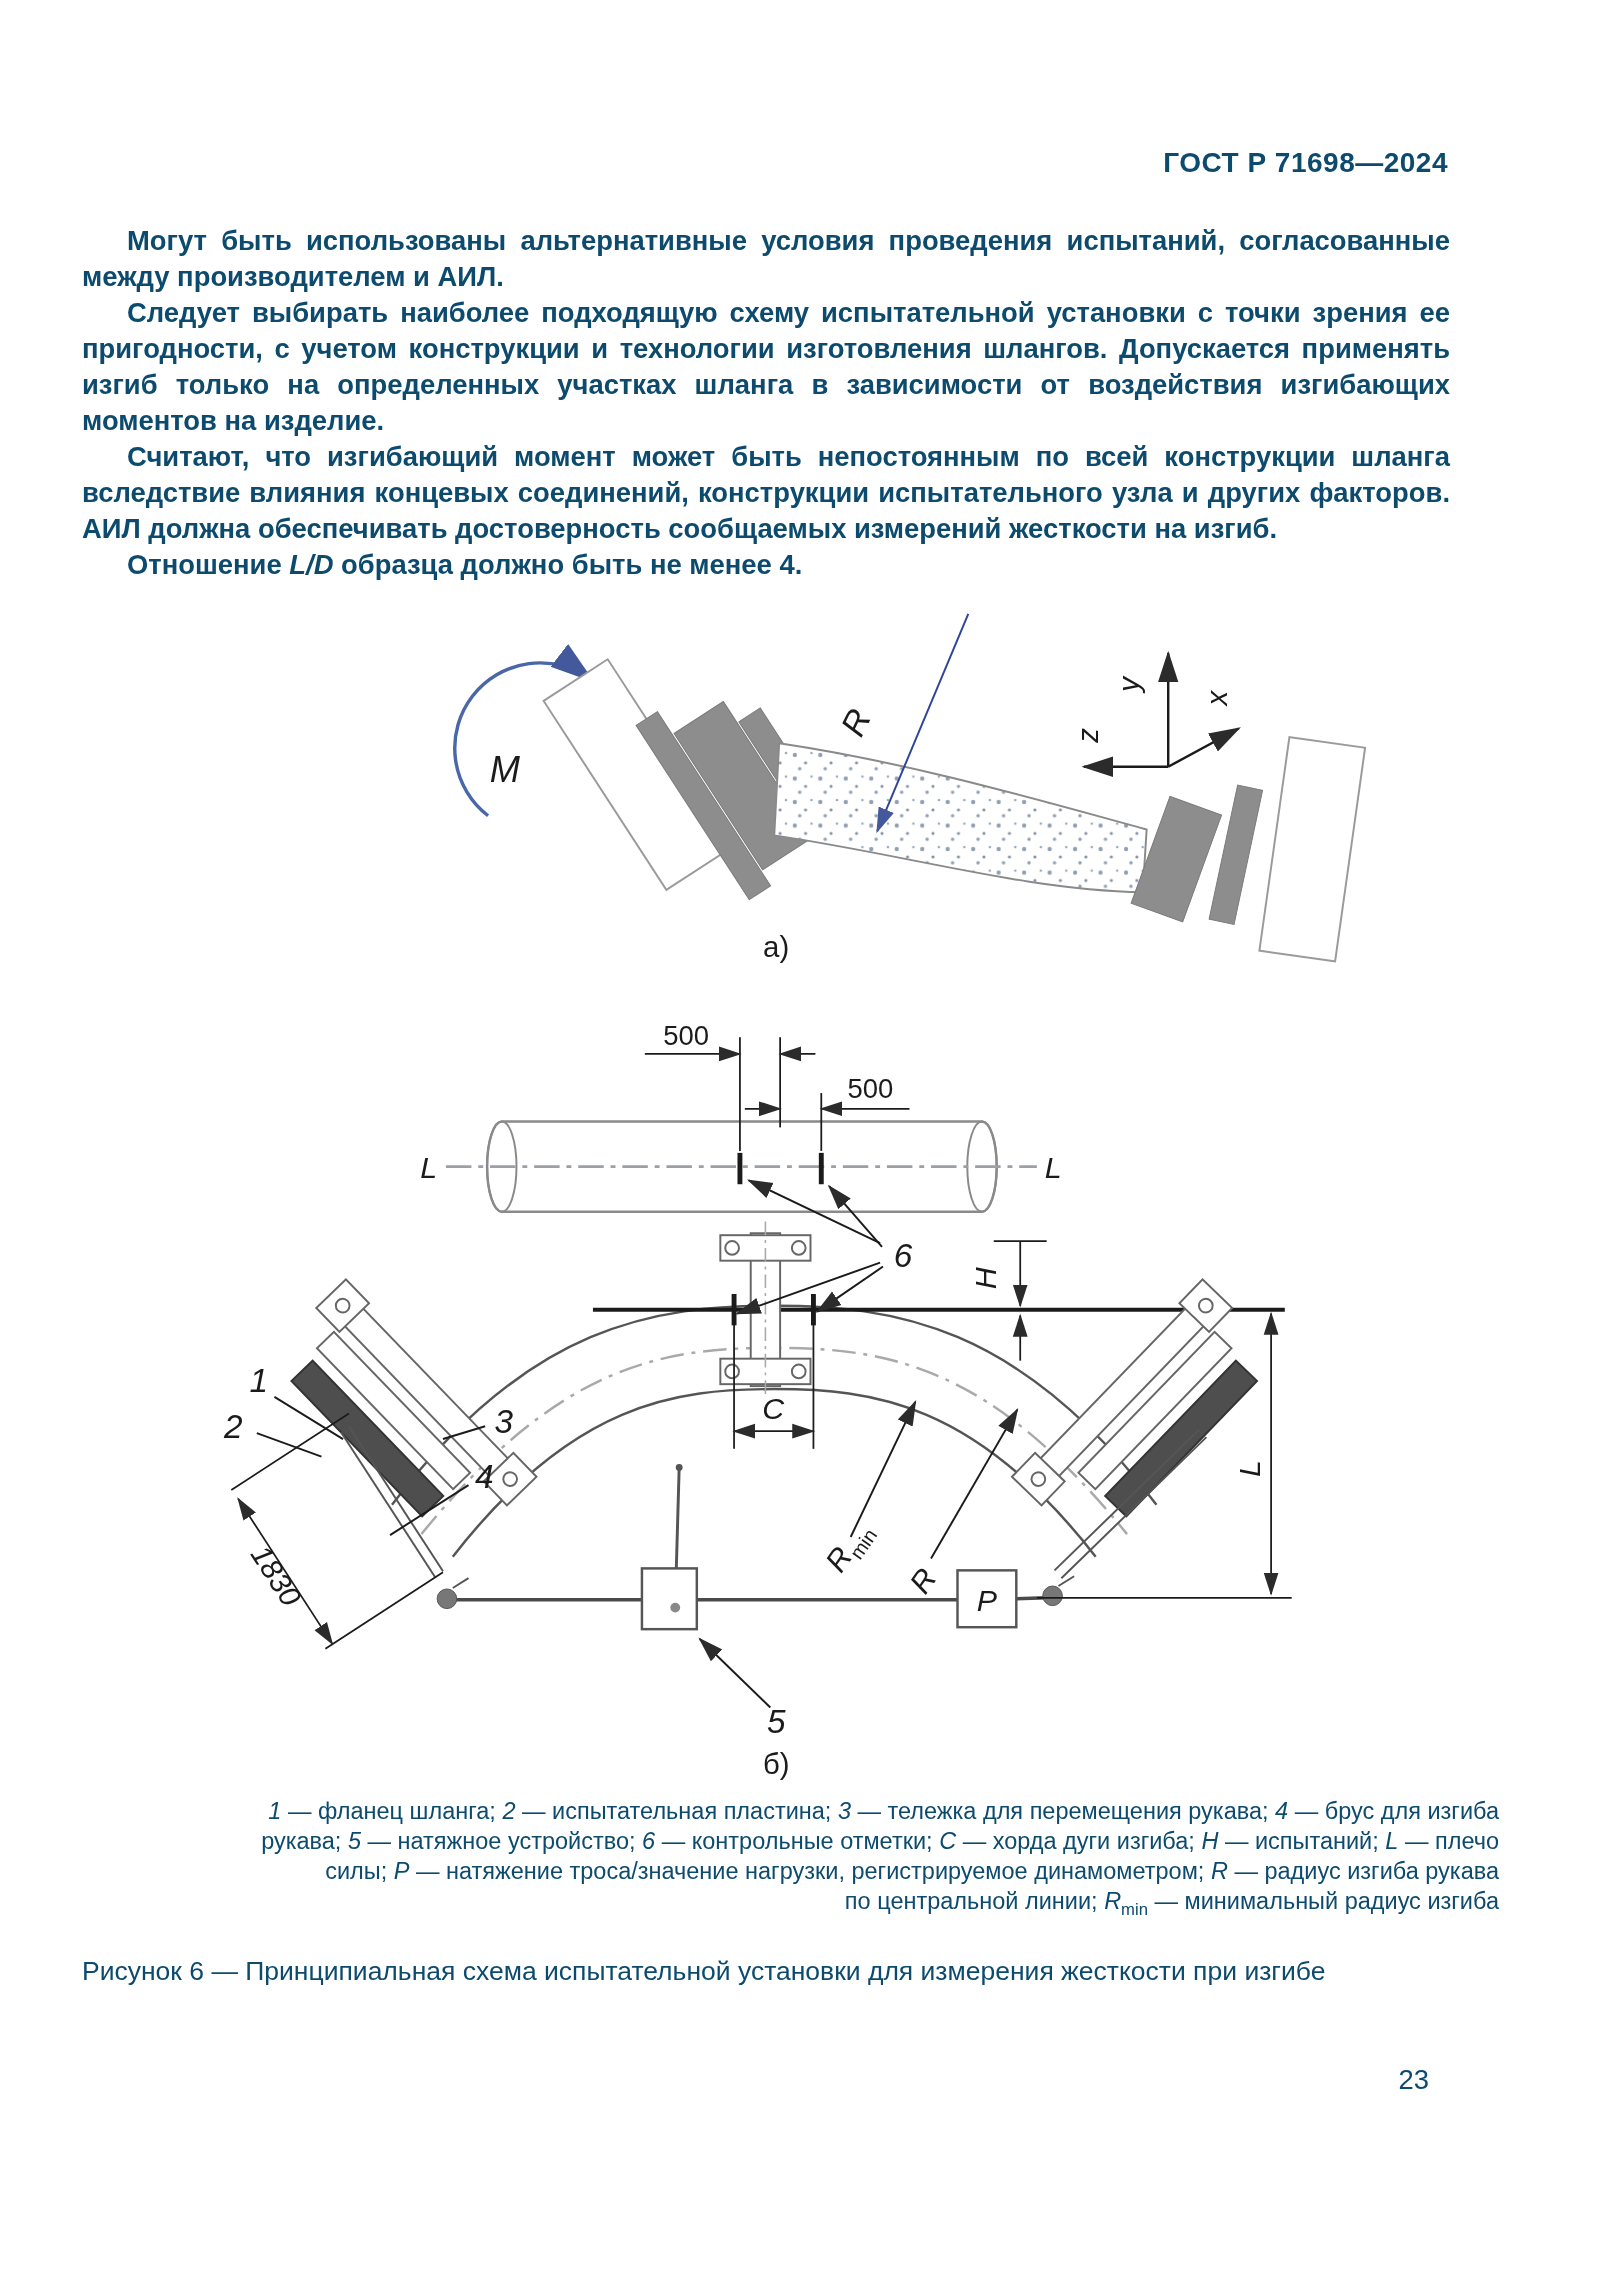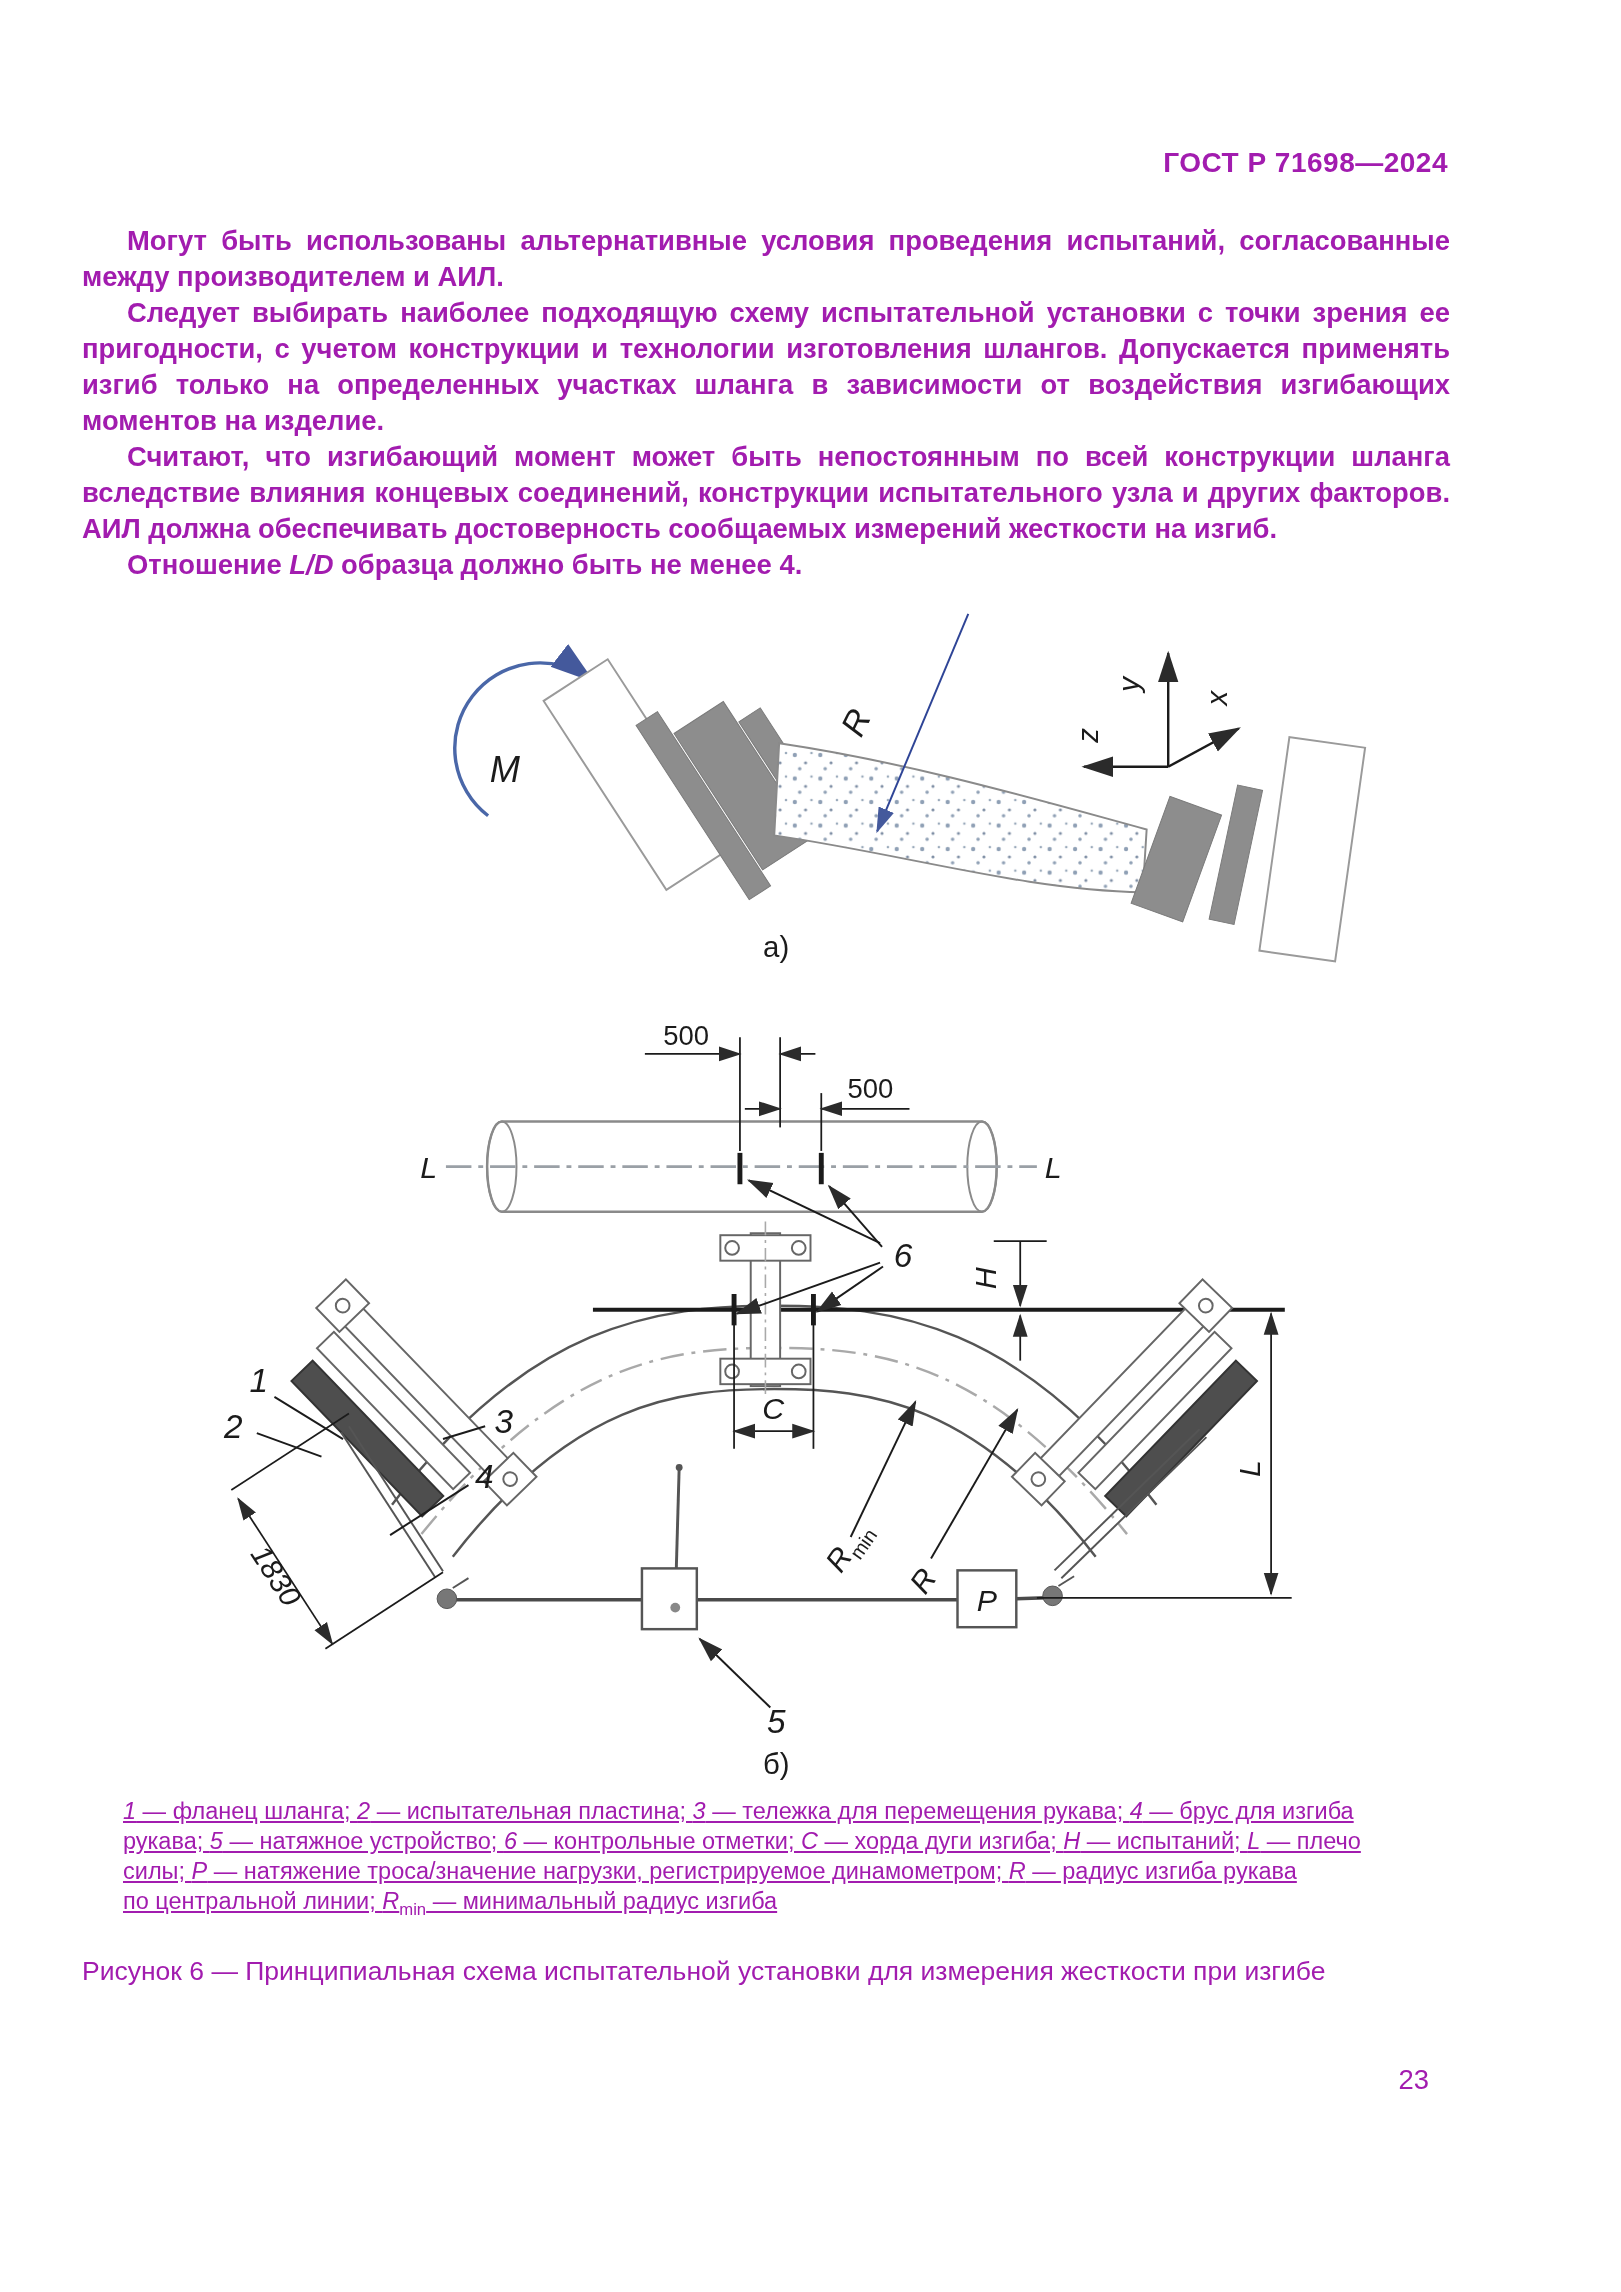--- a/index.html
+++ b/index.html
@@ -1,25 +1,25 @@
 <!DOCTYPE html>
 <html><head>
 <meta charset="utf-8">
 <style>
   html,body{margin:0;padding:0;background:#e8e8e8;}
   .page{position:relative;width:1621px;height:2293px;background:#ffffff;margin:0 auto;
-        font-family:"Liberation Sans",sans-serif;color:#a21caf;overflow:hidden;}
+        font-family:"Liberation Sans",sans-serif;color:#0c4a6e;overflow:hidden;}
   .doc-header{position:absolute;top:147px;right:173px;font-size:28px;font-weight:bold;letter-spacing:0.5px;}
   .body-text{position:absolute;top:223px;left:82px;width:1368px;font-size:27.4px;line-height:36px;text-align:justify;}
   .body-text p{margin:0;text-indent:45px;font-weight:bold;}
   .fig-svg{position:absolute;left:0;}
   #figA{top:608px;}
   #figB{top:1000px;}
-  .legend{position:absolute;top:1796px;left:123px;width:1376px;text-align:left;
-          font-size:23.5px;line-height:30px;text-decoration:underline;}
+  .legend{position:absolute;top:1796px;left:123px;width:1376px;text-align:right;
+          font-size:23.5px;line-height:30px;}
   .legend sub{font-size:16.7px;}
   .caption{position:absolute;top:1956px;left:82px;width:1457px;font-size:26.5px;}
   .page-num{position:absolute;top:2064px;right:192px;font-size:27.4px;}
   
   text{font-family:"Liberation Sans",sans-serif;fill:#1b1b1b;}
   .it{font-style:italic;}
   .dimtxt{font-size:28px;}
   .lett{font-size:31px;}
   .sub-label{font-size:30px;}
 </style>

